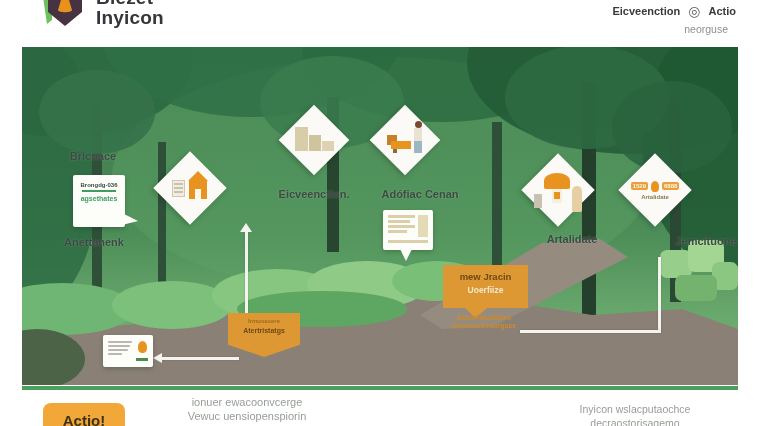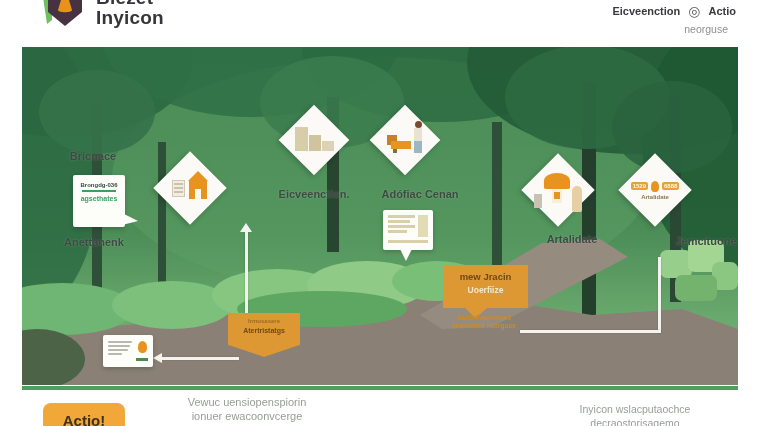--- a/index.html
+++ b/index.html
@@ -228,22 +228,22 @@
     <div class="abs scene-label" style="left:398px;top:141px;">Adófiac Cenan</div>
     <div class="abs scene-label" style="left:550px;top:186px;">Artalidate</div>
     <div class="abs scene-label" style="left:636px;top:188px;margin-left:48px;">Jemcituone</div>
   </div>
 
   <div class="abs" style="left:22px;top:386px;width:716px;height:4px;background:#4aa05c;"></div>
 
   <button class="abs action-btn" style="left:43px;top:403px;width:82px;height:34px;">Actio!</button>
 
   <div class="abs note" style="left:131px;top:396px;width:232px;">
+    <div>ionuer ewacoonvcerge</div>
     <div>Vewuc uensiopenspiorin</div>
-    <div>ionuer ewacoonvcerge</div>
   </div>
 
   <div class="abs note note-sm" style="left:520px;top:403px;width:230px;">
     <div>Inyicon wslacputaochce</div>
     <div>decraostorisagemo</div>
   </div>
 
 </div>
 
 </body></html>

